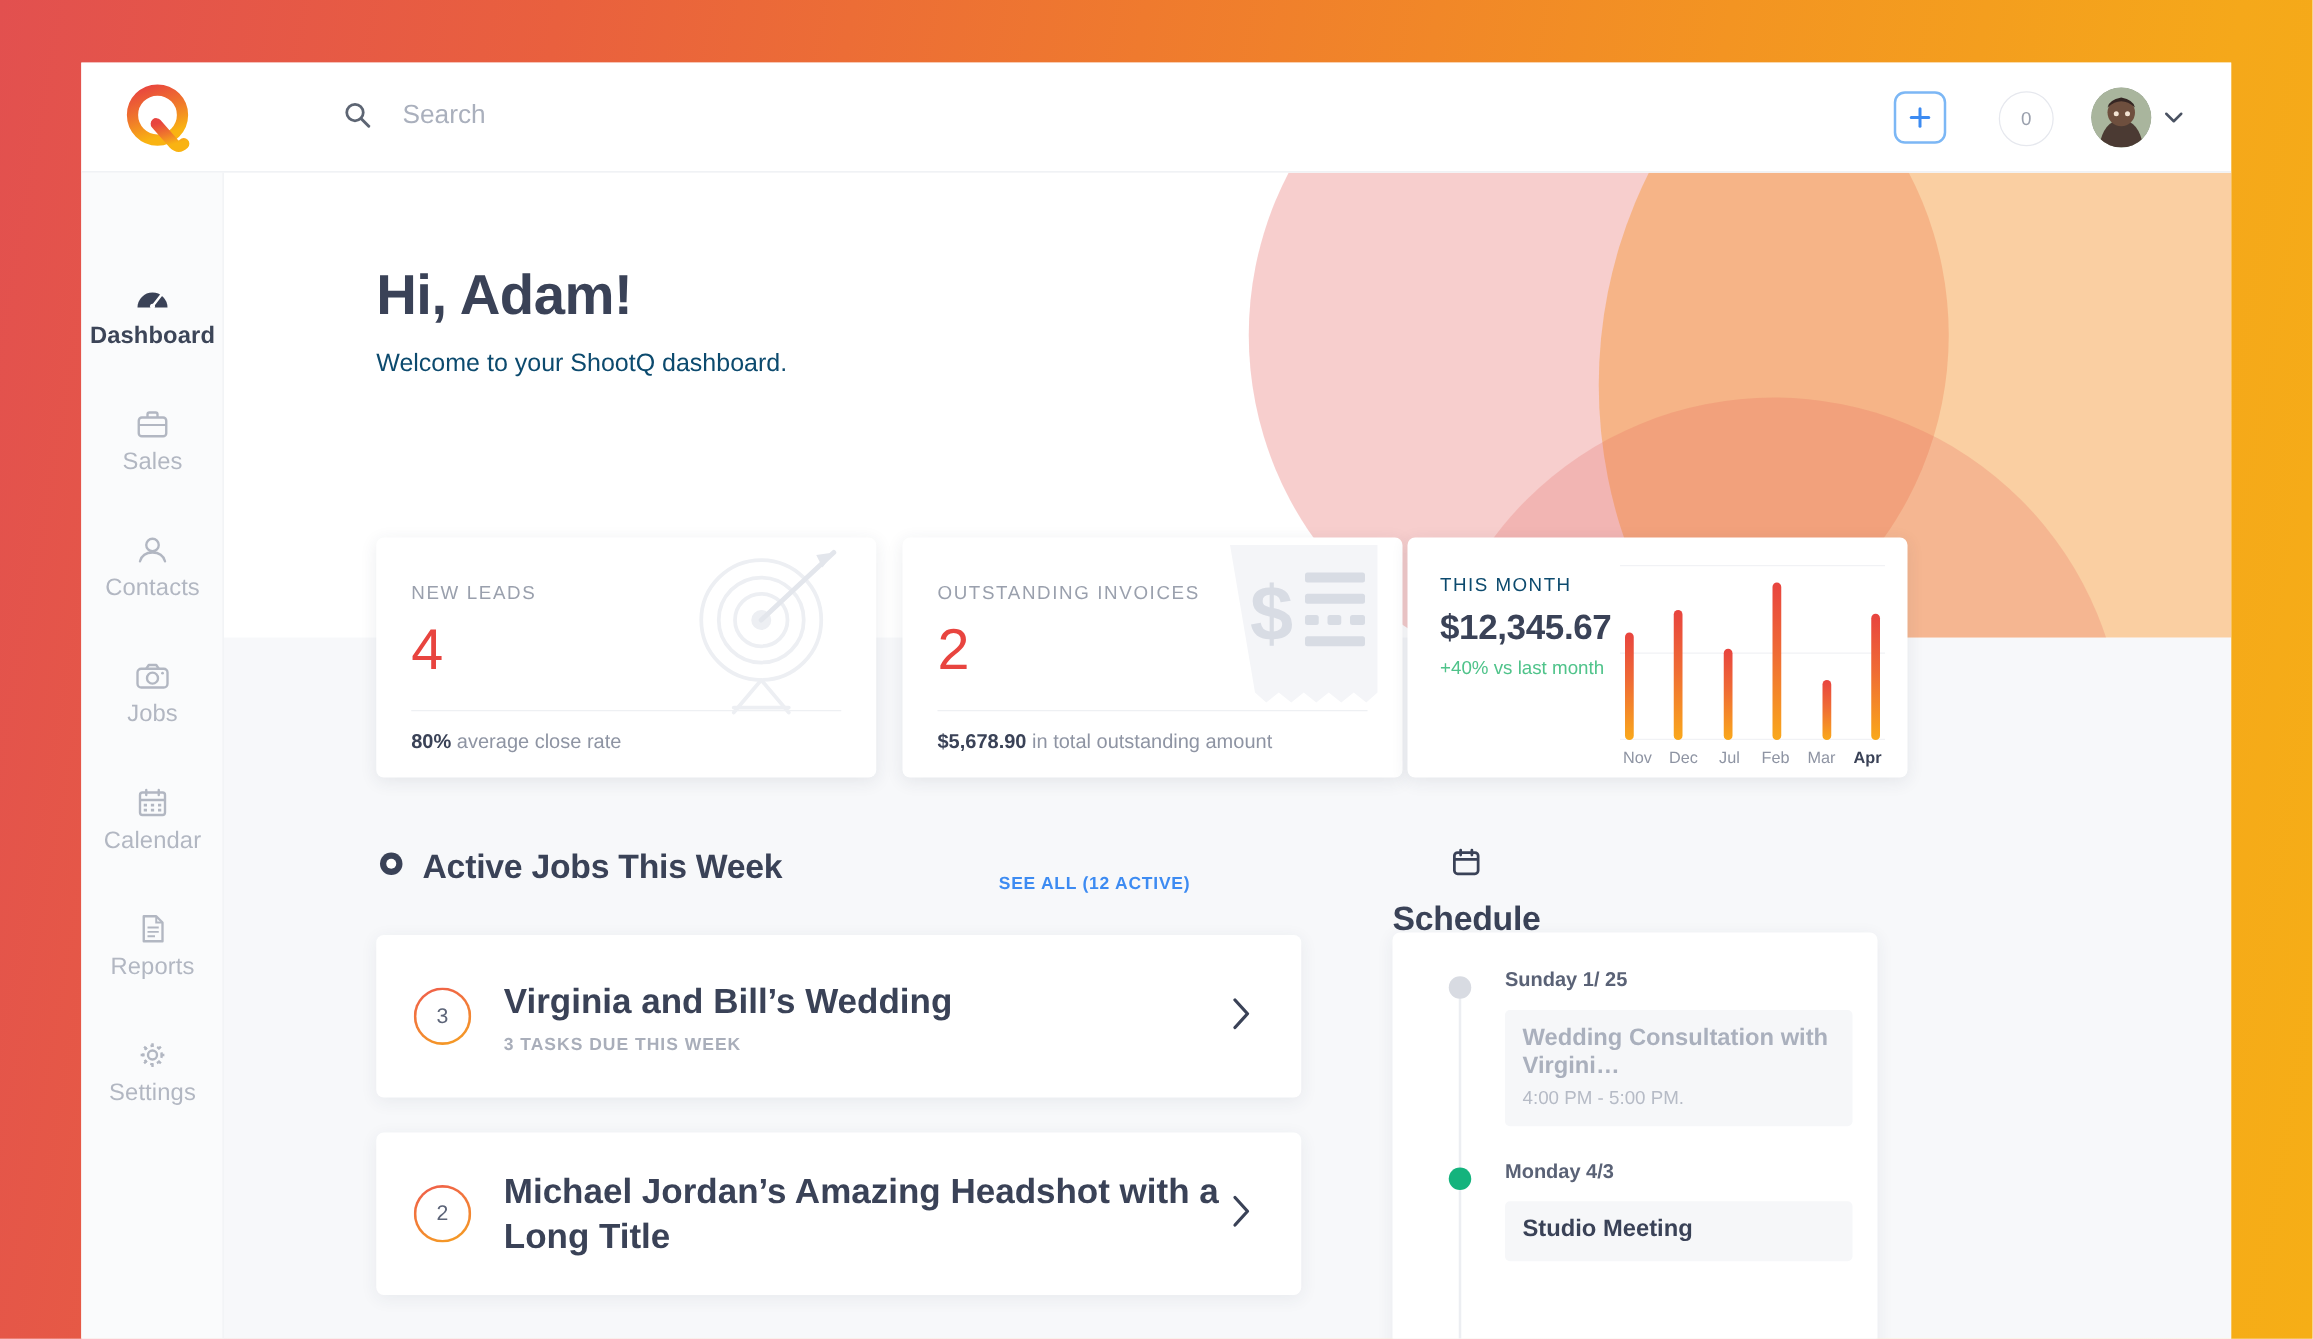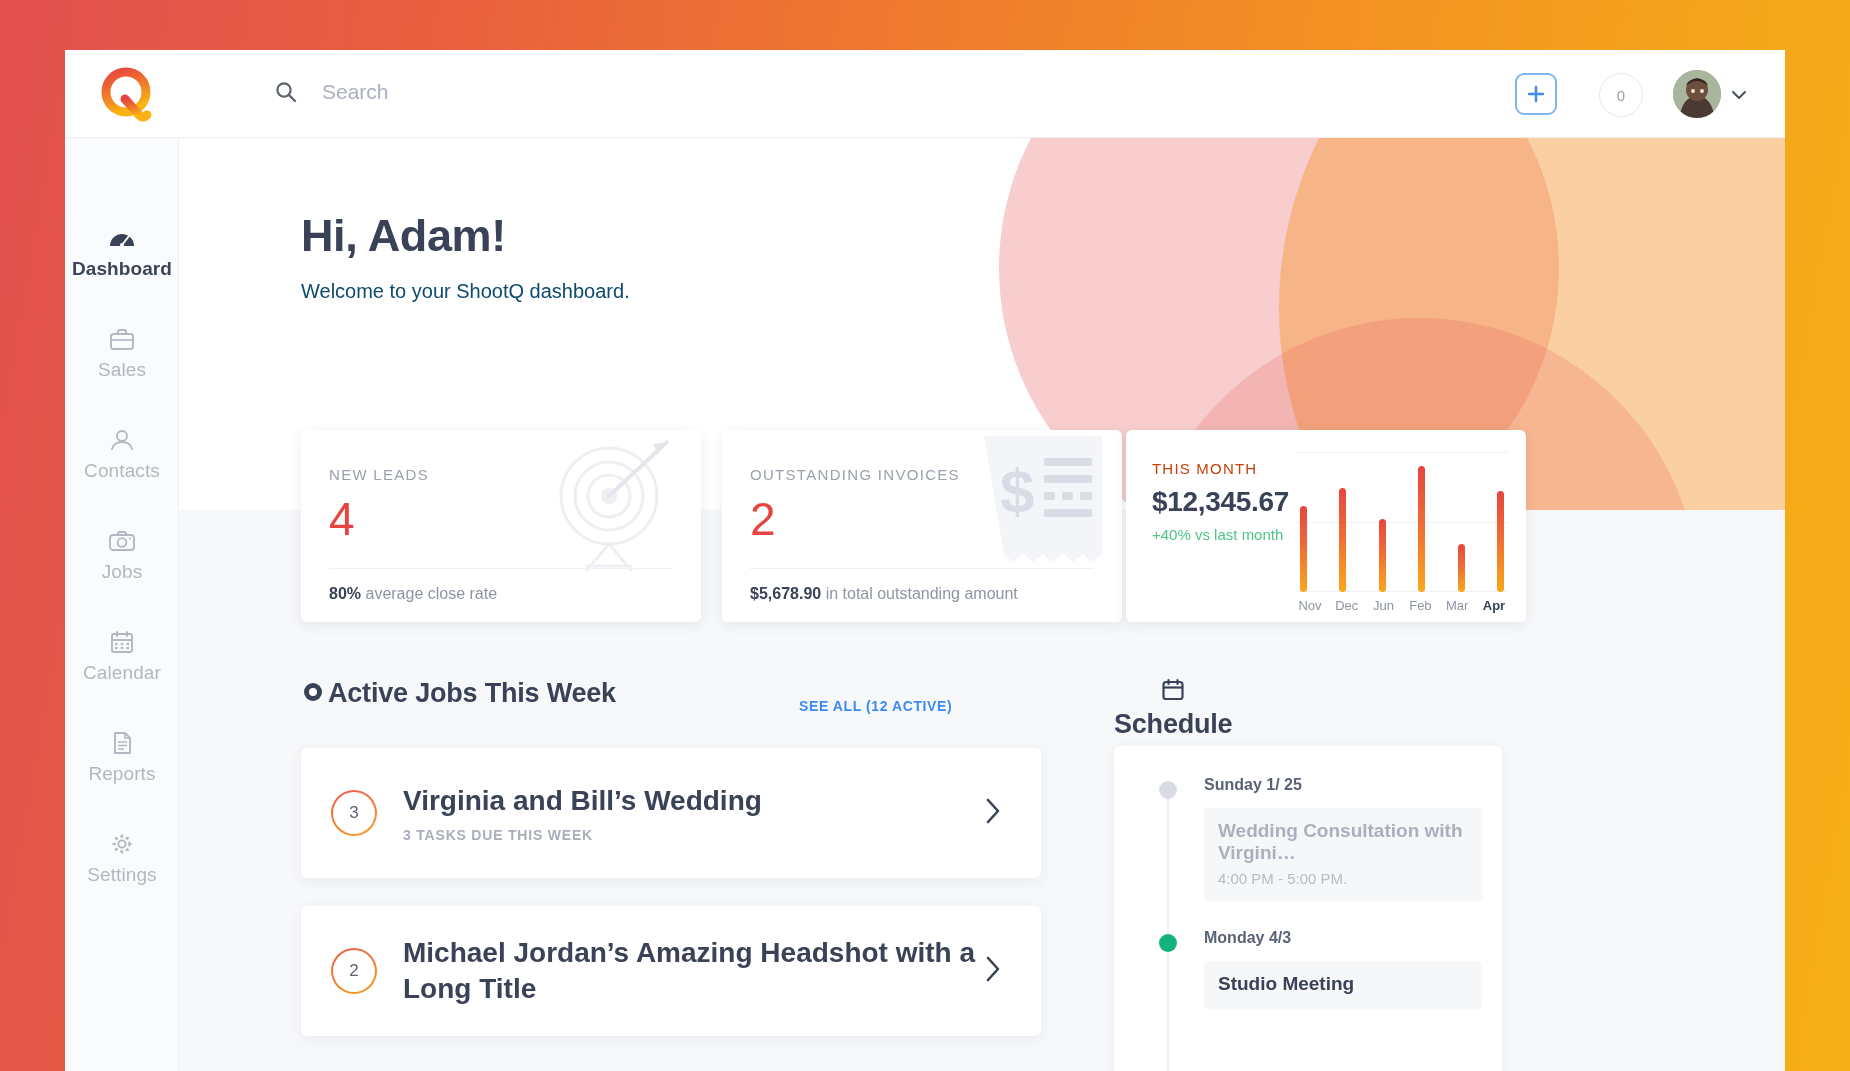--- a/index.html
+++ b/index.html
@@ -151,21 +151,21 @@
     font-size: 16px; color: #8e94a3;
   }
   .card-foot b { color: #3a4257; }
   .card-bg-icon {
     position: absolute; right: 14px; top: 4px; opacity: 1;
   }
 
   
   .tm-label {
     position: absolute; left: 26px; top: 30px;
-    font-size: 15px; letter-spacing: 1.2px; color: #c2410c; text-transform: uppercase;
+    font-size: 15px; letter-spacing: 1.2px; color: #0c4a6e; text-transform: uppercase;
   }
   .tm-value {
     position: absolute; left: 26px; top: 56px;
     font-size: 28px; color: #3a4257; font-weight: bold; letter-spacing: -.3px;
   }
   .tm-delta {
     position: absolute; left: 26px; top: 96px;
     font-size: 15px; color: #4fc38a;
   }
   .chart { position: absolute; left: 170px; top: 22px; width: 212px; height: 140px; }
@@ -178,21 +178,21 @@
   .chart-labels {
     position: absolute; left: 170px; top: 168px; width: 212px;
     display: flex; justify-content: space-between;
     font-size: 13px; color: #8e94a3;
   }
   .chart-labels span { width: 28px; text-align: center; }
   .chart-labels span.cur { color: #3a4257; font-weight: bold; }
 
   
   .section-head {
-    position: absolute; display: flex; align-items: center; gap: 3px;
+    position: absolute; display: flex; align-items: center; gap: 13px;
   }
   .section-title { font-size: 27px; font-weight: bold; color: #3a4257; letter-spacing: -.2px; }
   .see-all {
     position: absolute; left: 620px; top: 560px;
     font-size: 14px; font-weight: bold; color: #3d8bf2;
     letter-spacing: .6px; cursor: pointer; text-decoration: none;
   }
 
   .jobs-head { left: 122px; top: 540px; }
   .job-card {
@@ -479,21 +479,21 @@
               <div class="bar" title="Dec: 82" style="height: 103.618px;"></div>
               <div class="bar" title="Jan: 58" style="height: 73.2909px;"></div>
               <div class="bar" title="Feb: 100" style="height: 126.364px;"></div>
               <div class="bar" title="Mar: 38" style="height: 48.0182px;"></div>
               <div class="bar" title="Apr: 80" style="height: 101.091px;"></div>
             </div>
         </div>
         <div class="chart-labels" id="chart-labels">
             <span>Nov</span>
             <span>Dec</span>
-            <span>Jun</span>
+            <span>Jul</span>
             <span>Feb</span>
             <span>Mar</span>
             <span class="cur">Apr</span>
           </div>
       </div>
     </div>
 
     <div class="section-head jobs-head">
       <span>
         <svg viewBox="0 0 24 22" width="24" height="22">

